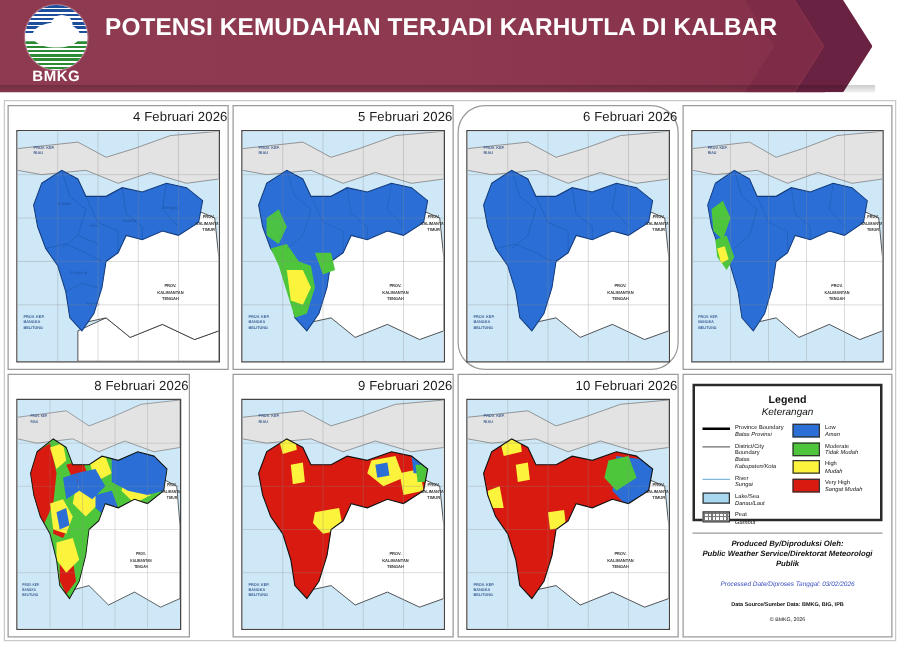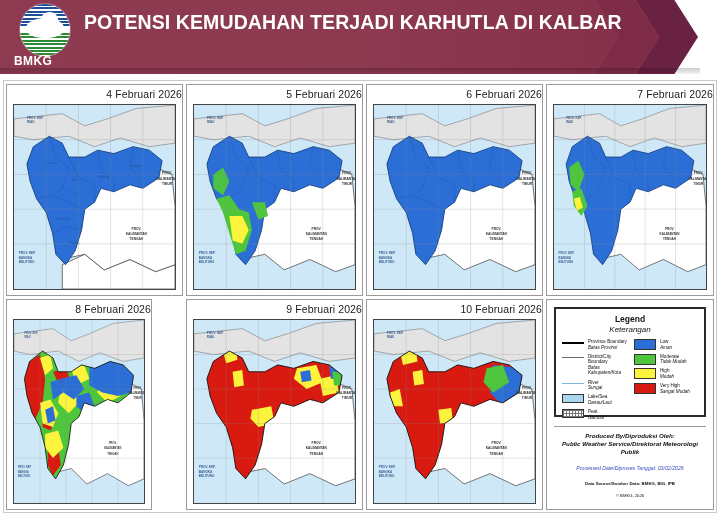--- a/index.html
+++ b/index.html
@@ -59,21 +59,21 @@
   .logo-cloud {
     position: absolute; left: 12%; top: 26%; width: 76%; height: 40%;
     background: #ffffff; border-radius: 50% 50% 45% 45%;
   }
   .logo-cloud:after {
     content: ""; position: absolute; left: 40%; top: -26%;
     width: 44%; height: 70%; background: #fff; border-radius: 50%;
   }
   .logo-text {
     position: absolute; left: 0; top: 50px; width: 62px;
-    text-align: left; color: #ffffff;
+    text-align: center; color: #ffffff;
     font-size: 12px; font-weight: bold; letter-spacing: .4px;
   }
   .hdr-title {
     position: absolute; left: 84px; top: 11px;
     color: #ffffff; font-size: 19.5px; font-weight: bold;
     letter-spacing: .1px; white-space: nowrap;
   }
   .hdr-sub {
     position: absolute; left: 84px; top: 38px;
     color: #ffffff; font-size: 12.5px; font-weight: bold;
@@ -291,21 +291,21 @@
               <line x1="80" y1="0" x2="80" y2="106"></line>
             <line x1="0" y1="20" x2="100" y2="20"></line>
               <line x1="0" y1="40" x2="100" y2="40"></line>
             <line x1="0" y1="60" x2="100" y2="60"></line>
               <line x1="0" y1="80" x2="100" y2="80"></line>
           </g>
         </svg>
       </div>
     </div>
 
-    <div class="panel" style="left:360px; top:0px; width:177px; height:212px;">
+    <div class="panel" style="left:360px; top:0px; width:177px; height:212px;border-radius:22px;">
       <div class="panel-title">6 Februari 2026</div>
       <div class="map-wrap">
         <svg class="map-svg" viewBox="0 0 100 106" preserveAspectRatio="none">
           <rect x="0" y="0" width="100" height="106" fill="#cfe8f7"></rect>
           <path d="M0 8 L30 5 L44 12 L58 8 L76 2 L100 0 L100 22 L84 24 L66 19 L50 24 L34 18 L12 20 L0 18 Z" fill="#e3e3e3" stroke="#777" stroke-width=".35"></path>
           <path d="M46 44 L60 40 L74 38 L88 36 L98 40 L100 58 L100 92 L88 96 L72 89 L56 95 L44 86 L34 88 L32 74 L38 60 Z" fill="#ffffff" stroke="#333" stroke-width=".4"></path>
           <path d="M12 24 L22 18 L30 22 L34 30 L44 30 L52 26 L62 28 L74 24 L84 26 L92 32 L90 42 L80 48 L72 46 L62 50 L54 48 L50 56 L44 60 L42 72 L38 84 L32 92 L26 86 L24 74 L20 62 L14 54 L10 44 L8 34 Z" fill="#2b6fd6" stroke="#123a7a" stroke-width=".5"></path>
           <g stroke="#1b4fa0" stroke-width=".28" fill="none" opacity=".7">
             <path d="M22 18 L26 30 L34 36 L30 48 L22 54"></path>
               <path d="M34 30 L40 42 L50 46 L50 56"></path>
@@ -336,21 +336,20 @@
             <line x1="0" y1="20" x2="100" y2="20"></line>
               <line x1="0" y1="40" x2="100" y2="40"></line>
             <line x1="0" y1="60" x2="100" y2="60"></line>
               <line x1="0" y1="80" x2="100" y2="80"></line>
           </g>
         </svg>
       </div>
     </div>
 
     <div class="panel" style="left:540px; top:0px; width:168px; height:212px;">
-      <div class="panel-title">7 Februari 2026</div>
       <div class="map-wrap">
         <svg class="map-svg" viewBox="0 0 100 106" preserveAspectRatio="none">
           <rect x="0" y="0" width="100" height="106" fill="#cfe8f7"></rect>
           <path d="M0 8 L30 5 L44 12 L58 8 L76 2 L100 0 L100 22 L84 24 L66 19 L50 24 L34 18 L12 20 L0 18 Z" fill="#e3e3e3" stroke="#777" stroke-width=".35"></path>
           <path d="M46 44 L60 40 L74 38 L88 36 L98 40 L100 58 L100 92 L88 96 L72 89 L56 95 L44 86 L34 88 L32 74 L38 60 Z" fill="#ffffff" stroke="#333" stroke-width=".4"></path>
           <path d="M12 24 L22 18 L30 22 L34 30 L44 30 L52 26 L62 28 L74 24 L84 26 L92 32 L90 42 L80 48 L72 46 L62 50 L54 48 L50 56 L44 60 L42 72 L38 84 L32 92 L26 86 L24 74 L20 62 L14 54 L10 44 L8 34 Z" fill="#2b6fd6" stroke="#123a7a" stroke-width=".5"></path>
           <path d="M10 36 L16 32 L20 40 L16 50 L11 46 Z" fill="#4ec63c"></path>
           <path d="M12 50 L18 48 L22 58 L18 64 L13 58 Z" fill="#4ec63c"></path>
           <path d="M13 54 L17 53 L19 59 L15 61 Z" fill="#fbf33c"></path>
           <g stroke="#1b4fa0" stroke-width=".28" fill="none" opacity=".7">

